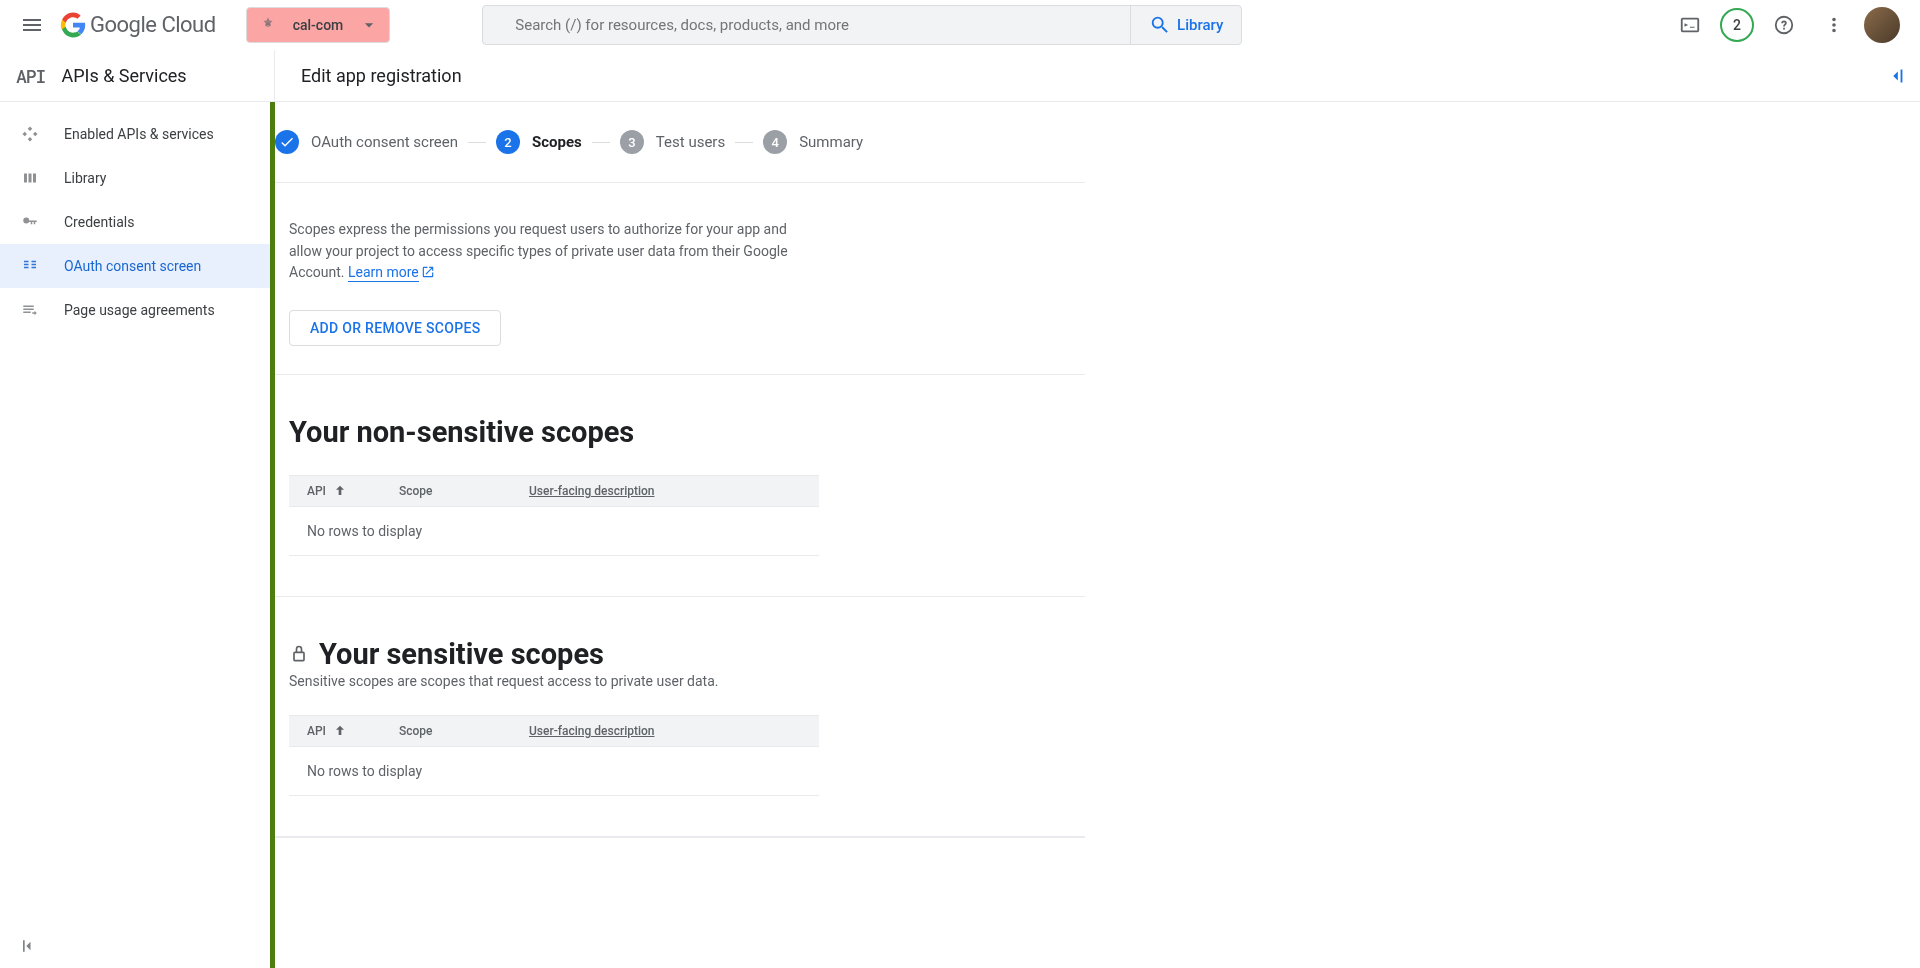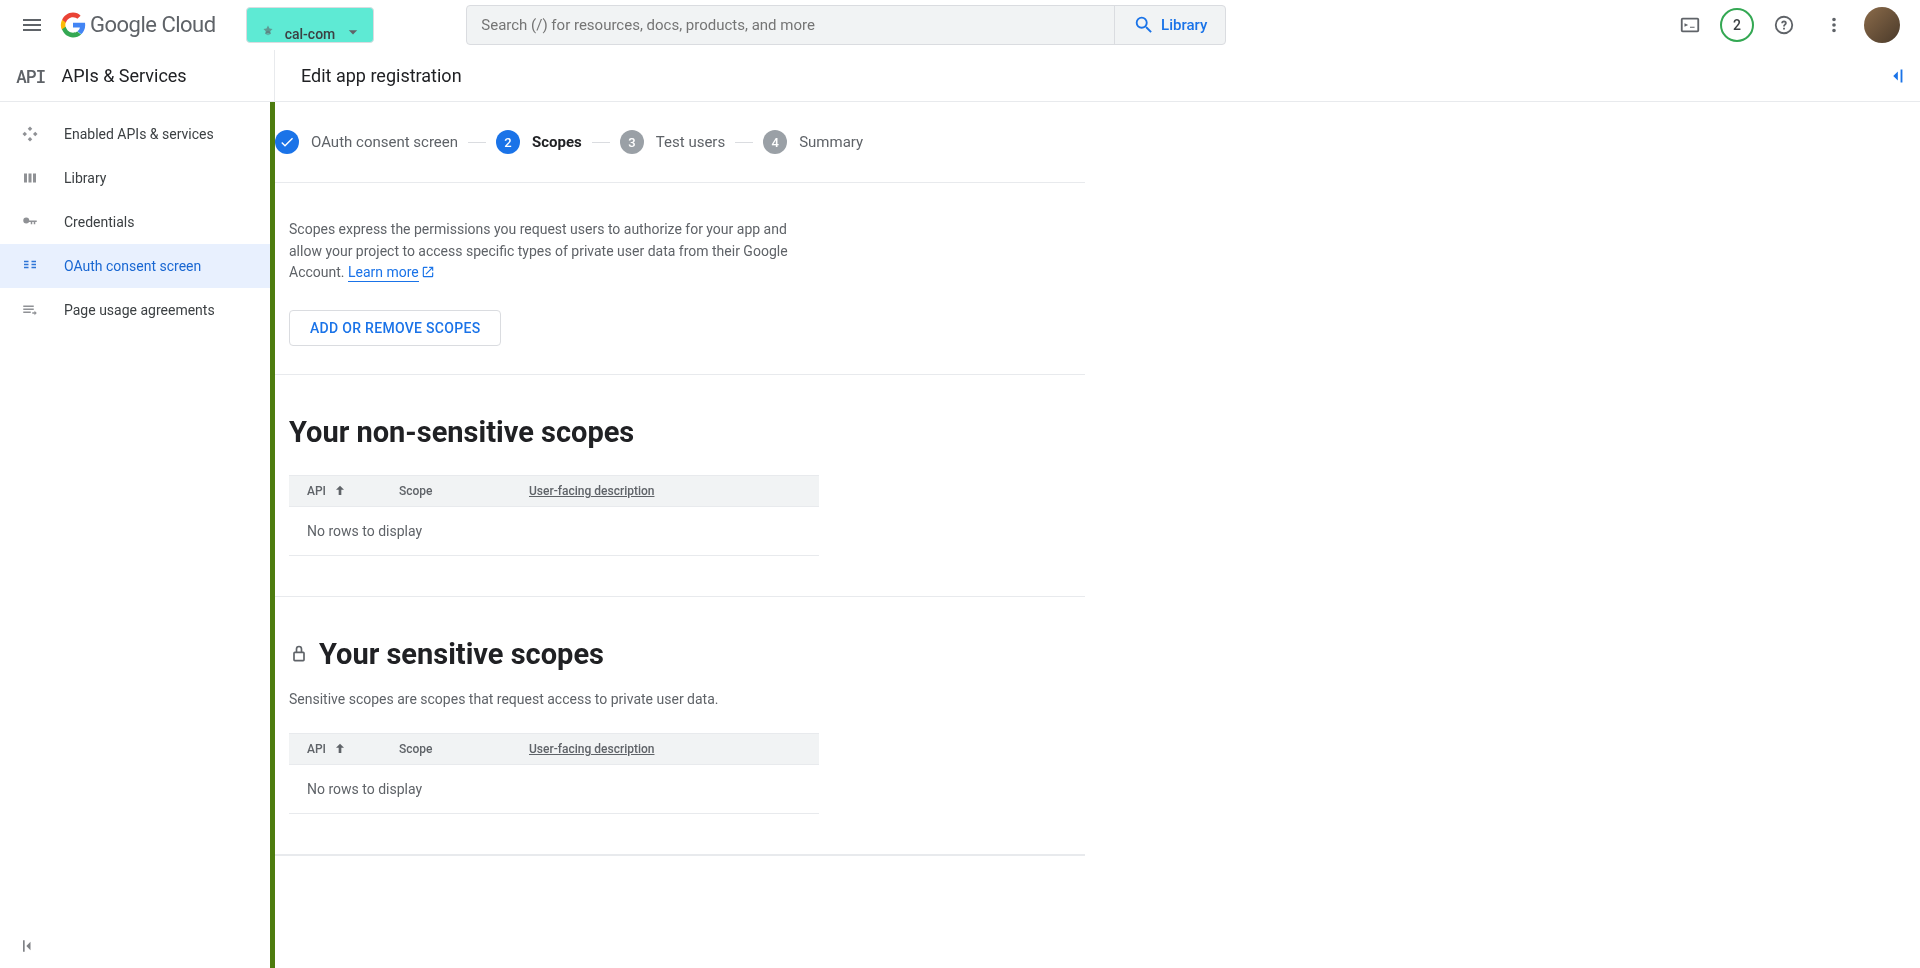--- a/index.html
+++ b/index.html
@@ -3,23 +3,23 @@
 <meta charset="utf-8">
 <style>
 * { margin: 0; padding: 0; box-sizing: border-box; font-family: 'Google Sans', Roboto, Arial, sans-serif; }
 body { background: #fff; color: #202124; overflow: hidden; }
 
 
 .topbar { height: 50px; display: flex; align-items: center; padding: 0 8px; border-bottom: 1px solid transparent; }
 .hamburger { width: 48px; height: 48px; display: flex; align-items: center; justify-content: center; cursor: pointer; border-radius: 50%; }
 .logo { display: flex; align-items: center; margin-left: 4px; margin-right: 30px; font-size: 22px; color: #5f6368; }
 .logo .g-text { font-weight: 400; letter-spacing: -0.5px; }
-.project-switch { display: flex; align-items: flex-end; height: 36px; border: 1px solid #dadce0; border-radius: 4px; padding: 0 10px 0 12px; gap: 8px; cursor: pointer; background: #5eead4; margin-right: 92px; }
+.project-switch { display: flex; align-items: center; height: 36px; border: 1px solid #dadce0; border-radius: 4px; padding: 0 10px 0 12px; gap: 16px; cursor: pointer; background: #fca5a5; margin-right: 92px; }
 .project-switch .pname { font-size: 14px; color: #3c4043; font-weight: 500; }
-.search-wrap { display: flex; align-items: center; height: 40px; border: 1px solid #dadce0; background: #f1f3f4; border-radius: 4px; width: 760px; }
+.search-wrap { display: flex; align-items: center; height: 40px; border: 1px solid #dadce0; background: #f1f3f4; border-radius: 4px; width: 760px; padding-left: 18px; }
 .search-input-box { flex: 1; height: 100%; display: flex; align-items: center; padding: 0 14px; }
 .search-input-box input { width: 100%; border: none; background: transparent; font-size: 15px; color: #5f6368; outline: none; }
 .search-btn { display: flex; align-items: center; gap: 6px; height: 100%; padding: 0 18px; border-left: 1px solid #dadce0; color: #1a73e8; font-weight: 500; font-size: 15px; cursor: pointer; }
 .top-right { margin-left: auto; display: flex; align-items: center; gap: 10px; padding-right: 12px; }
 .icon-btn { width: 40px; height: 40px; display: flex; align-items: center; justify-content: center; border-radius: 50%; cursor: pointer; }
 .trial-badge { width: 34px; height: 34px; border: 2px solid #34a853; border-radius: 50%; display: flex; align-items: center; justify-content: center; font-size: 14px; color: #3c4043; font-weight: 500; }
 .avatar { width: 36px; height: 36px; border-radius: 50%; background: linear-gradient(135deg,#8b6b4a,#4a3a2a); cursor: pointer; }
 
 
 .section-row { height: 52px; display: flex; align-items: stretch; border-bottom: 1px solid #e8eaed; }
@@ -59,21 +59,21 @@
 
 .desc-block { padding: 36px 0 28px 14px; border-bottom: 1px solid #e8eaed; }
 .desc-text { font-size: 14px; color: #5f6368; line-height: 1.55; max-width: 520px; }
 .learn-link { color: #1a73e8; border-bottom: 1px solid #1a73e8; cursor: pointer; padding-bottom: 1px;}
 .ext-icon { display: inline-block; vertical-align: -2px; margin-left: 2px; }
 .add-scope-btn { margin-top: 26px; display: inline-flex; align-items: center; height: 36px; padding: 0 20px; border: 1px solid #dadce0; border-radius: 4px; color: #1a73e8; font-size: 14px; font-weight: 500; letter-spacing: 0.3px; cursor: pointer; background: #fff; }
 
 
 .scope-section { padding: 40px 0 0 14px; border-bottom: 1px solid #e8eaed; padding-bottom: 40px;}
 .scope-heading { font-size: 29px; color: #202124; display: flex; align-items: center; gap: 10px; }
-.scope-sub { font-size: 14px; color: #5f6368; margin-top: 20px; }
+.scope-sub { font-size: 14px; color: #5f6368; margin-top: 2px; }
 .tbl { margin-top: 26px; border: none; width: 530px; }
 .tbl-head { display: flex; background: #f1f3f4; height: 32px; align-items: center; font-size: 12px; color: #5f6368; font-weight: 500; border-top: 1px solid #e8eaed; border-bottom: 1px solid #e8eaed;}
 .tbl-head .col { display: flex; align-items: center; gap: 6px; }
 .col.api { width: 110px; padding-left: 18px;}
 .col.scope { width: 130px; }
 .col.ufd { flex: 1; text-decoration: underline; }
 .tbl-empty { font-size: 14px; color: #5f6368; padding: 16px 0 16px 18px; border-bottom: 1px solid #e8eaed; }
 
 .lock-icon { display: inline-flex; }
 

